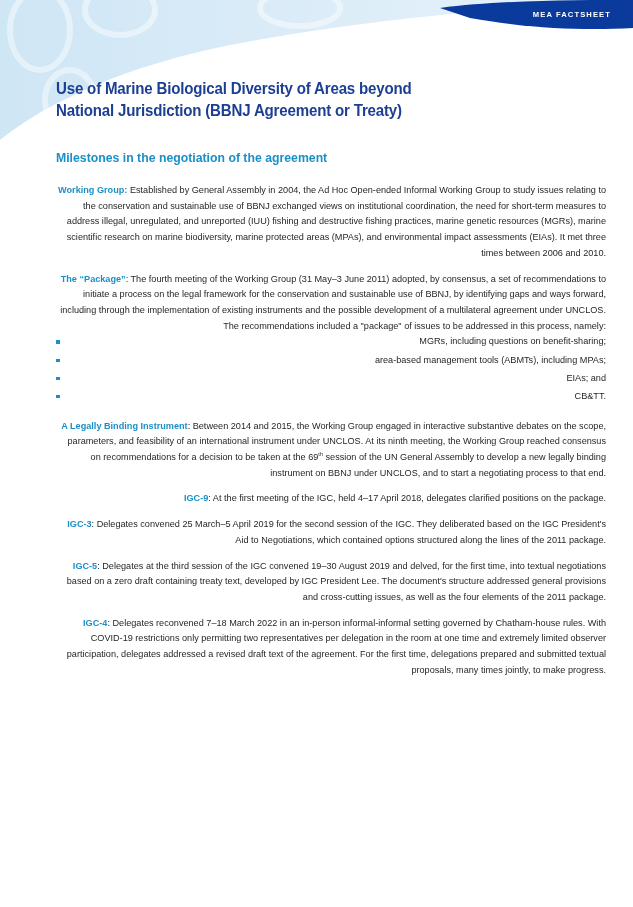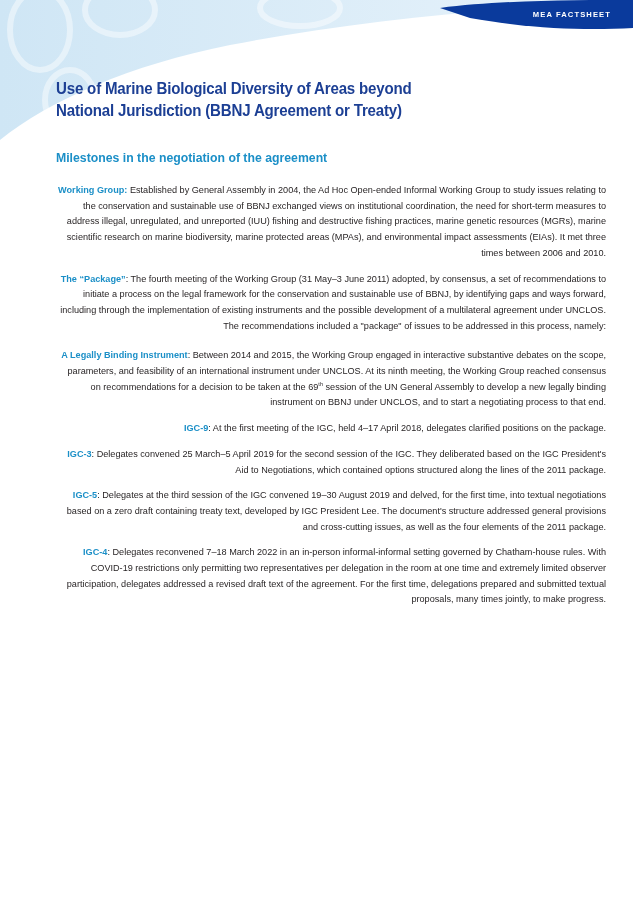--- a/index.html
+++ b/index.html
@@ -81,20 +81,26 @@
 
   <div class="content">
     <p class="para">
       <span class="lead">Working Group:</span><span> Established by General Assembly in 2004, the Ad Hoc Open-ended Informal Working Group to study issues relating to the conservation and sustainable use of BBNJ exchanged views on institutional coordination, the need for short-term measures to address illegal, unregulated, and unreported (IUU) fishing and destructive fishing practices, marine genetic resources (MGRs), marine scientific research on marine biodiversity, marine protected areas (MPAs), and environmental impact assessments (EIAs). It met three times between 2006 and 2010.</span>
     </p>
 
     <div class="para">
       <p>
         <span class="lead">The “Package”</span><span>: The fourth meeting of the Working Group (31 May–3 June 2011) adopted, by consensus, a set of recommendations to initiate a process on the legal framework for the conservation and sustainable use of BBNJ, by identifying gaps and ways forward, including through the implementation of existing instruments and the possible development of a multilateral agreement under UNCLOS. The recommendations included a "package" of issues to be addressed in this process, namely:</span>
       </p>
+      <ul class="bullets">
+        <li>MGRs, including questions on benefit-sharing;</li>
+        <li>area-based management tools (ABMTs), including MPAs;</li>
+        <li>EIAs; and</li>
+        <li>CB&amp;TT.</li>
+      </ul>
     </div>
 
     <p class="para" style="margin-top:14px;">
       <span class="lead">A Legally Binding Instrument</span><span>: Between 2014 and 2015, the Working Group engaged in interactive substantive debates on the scope, parameters, and feasibility of an international instrument under UNCLOS. At its ninth meeting, the Working Group reached consensus on recommendations for a decision to be taken at the 69</span><sup>th</sup><span> session of the UN General Assembly to develop a new legally binding instrument on BBNJ under UNCLOS, and to start a negotiating process to that end.</span>
     </p>
 
     <p class="para">
       <span class="lead">IGC-9</span><span>: At the first meeting of the IGC, held 4–17 April 2018, delegates clarified positions on the package.</span>
     </p>
 

